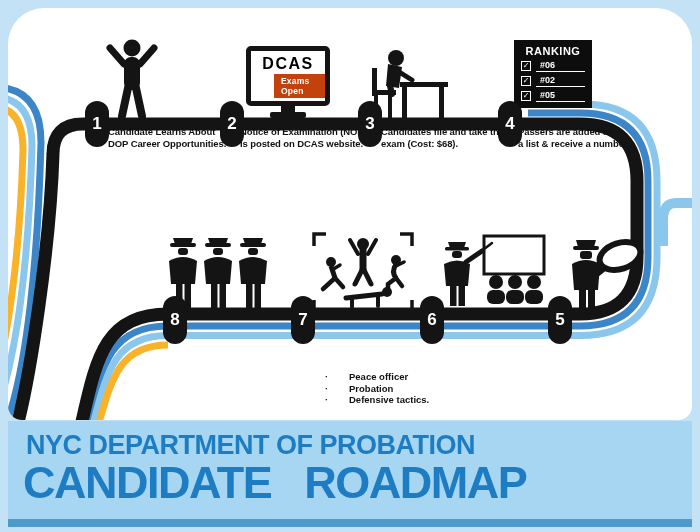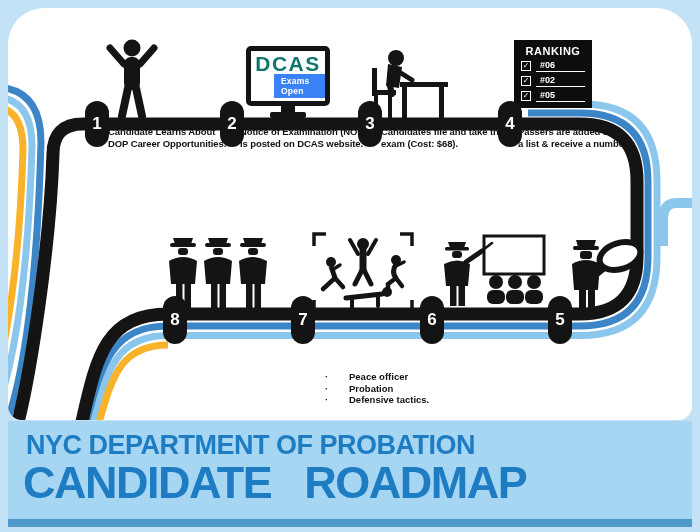--- a/index.html
+++ b/index.html
@@ -17,22 +17,22 @@
   .step-label{position:absolute;font-weight:bold;font-size:9.5px;line-height:11.5px;
     color:#111;white-space:pre-line;letter-spacing:-0.1px;z-index:5;}
   .icon{position:absolute;z-index:4;}
   .icon svg{display:block;}
   .ink{fill:#141414;}
   .stroke{stroke:#141414;fill:none;}
   
   .monitor{position:absolute;left:246px;top:46px;width:84px;height:60px;background:#fff;
     border:5px solid #141414;border-radius:5px;box-sizing:border-box;display:flex;
     flex-direction:column;align-items:center;justify-content:center;z-index:4;}
-  .dcas{font-weight:bold;font-size:21px;letter-spacing:1.5px;color:#0f766e;line-height:17px;}
-  .exams{background:#3b82f6;color:#fff;font-weight:bold;font-size:8.5px;line-height:10px;
+  .dcas{font-weight:bold;font-size:16px;letter-spacing:1.5px;color:#000000;line-height:17px;}
+  .exams{background:#c2410c;color:#fff;font-weight:bold;font-size:8.5px;line-height:10px;
     padding:2px 7px;margin-top:2px;letter-spacing:0.2px;margin-left:23px;}
   .monitor-neck{position:absolute;left:281px;top:104px;width:14px;height:9px;background:#141414;z-index:4;}
   .monitor-base{position:absolute;left:270px;top:112px;width:36px;height:6px;background:#141414;border-radius:2px;z-index:4;}
   
   .ranking{position:absolute;left:514px;top:40px;width:78px;background:#0d0d0d;
     padding:5px 7px 6px 7px;box-sizing:border-box;z-index:4;}
   .ranking-title{color:#fff;font-weight:bold;font-size:11px;letter-spacing:0.5px;text-align:center;margin-bottom:3px;}
   .rank-row{display:flex;align-items:center;gap:5px;margin-top:3px;}
   .rank-check{width:10px;height:10px;border:1.5px solid #fff;box-sizing:border-box;color:#fff;
     font-size:8px;line-height:8px;text-align:center;}

